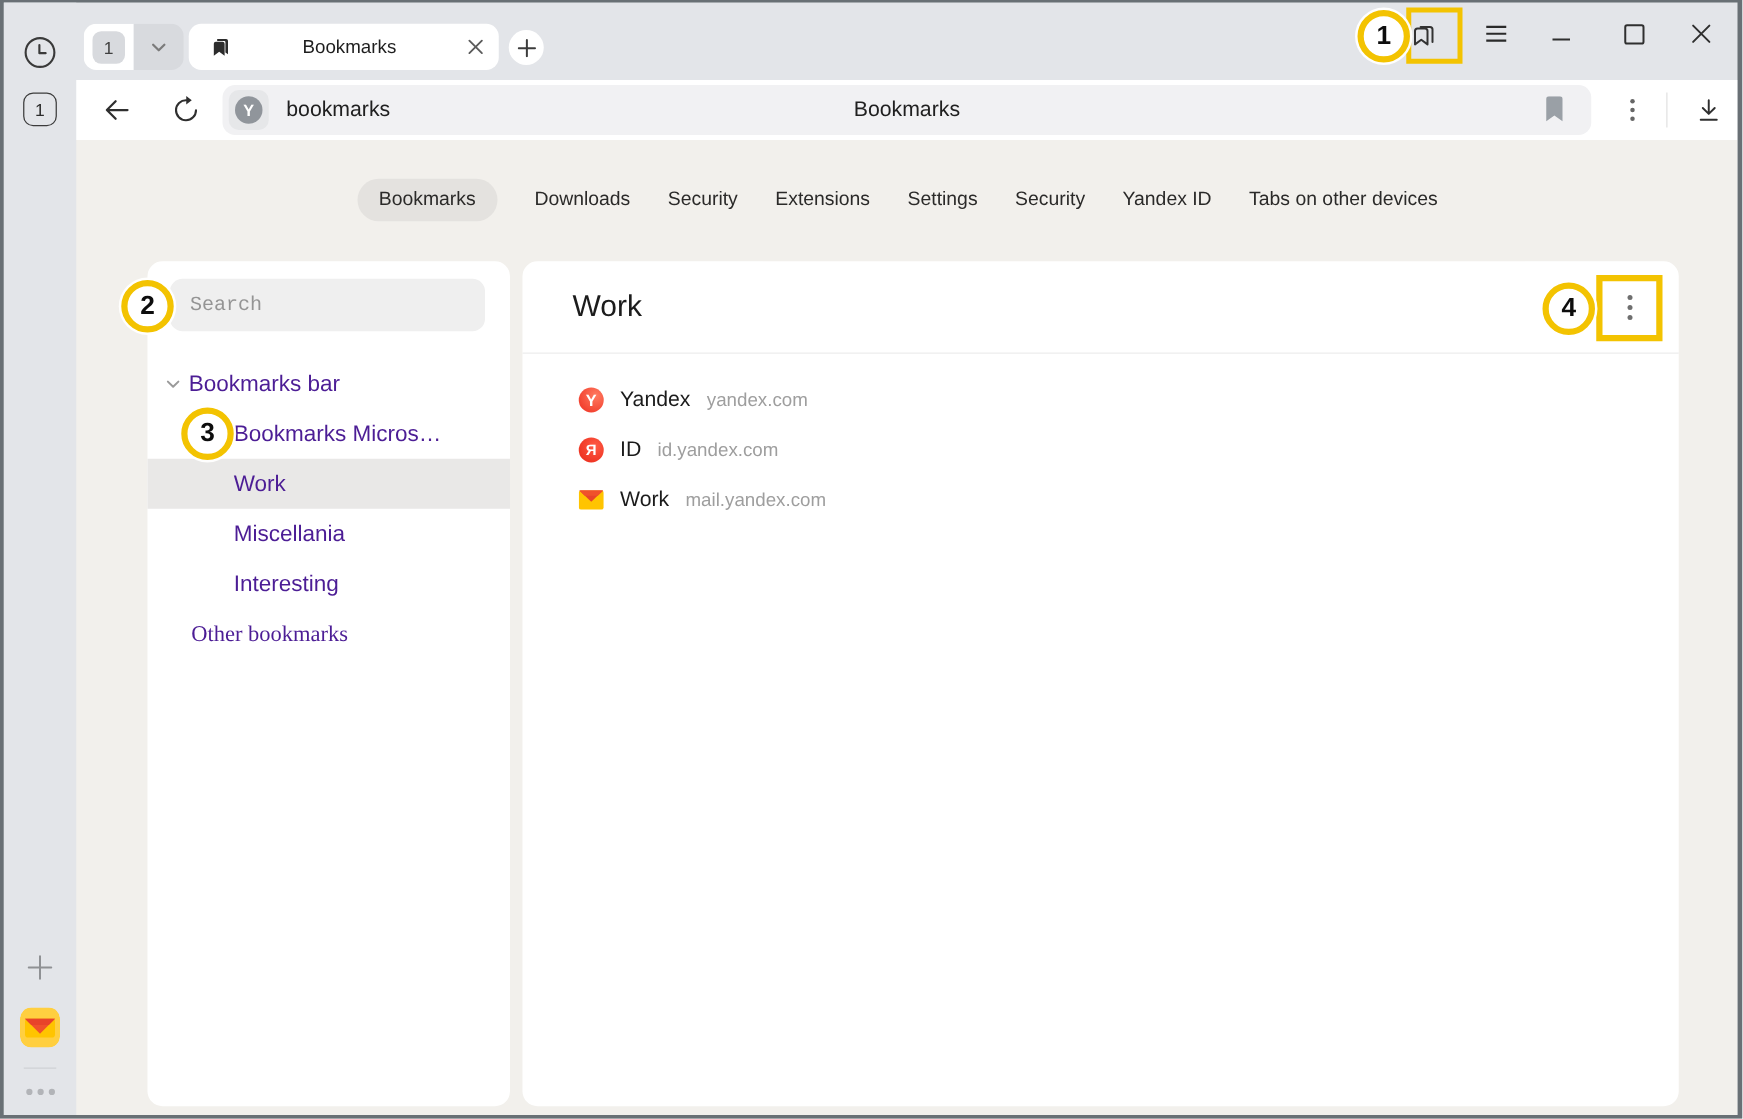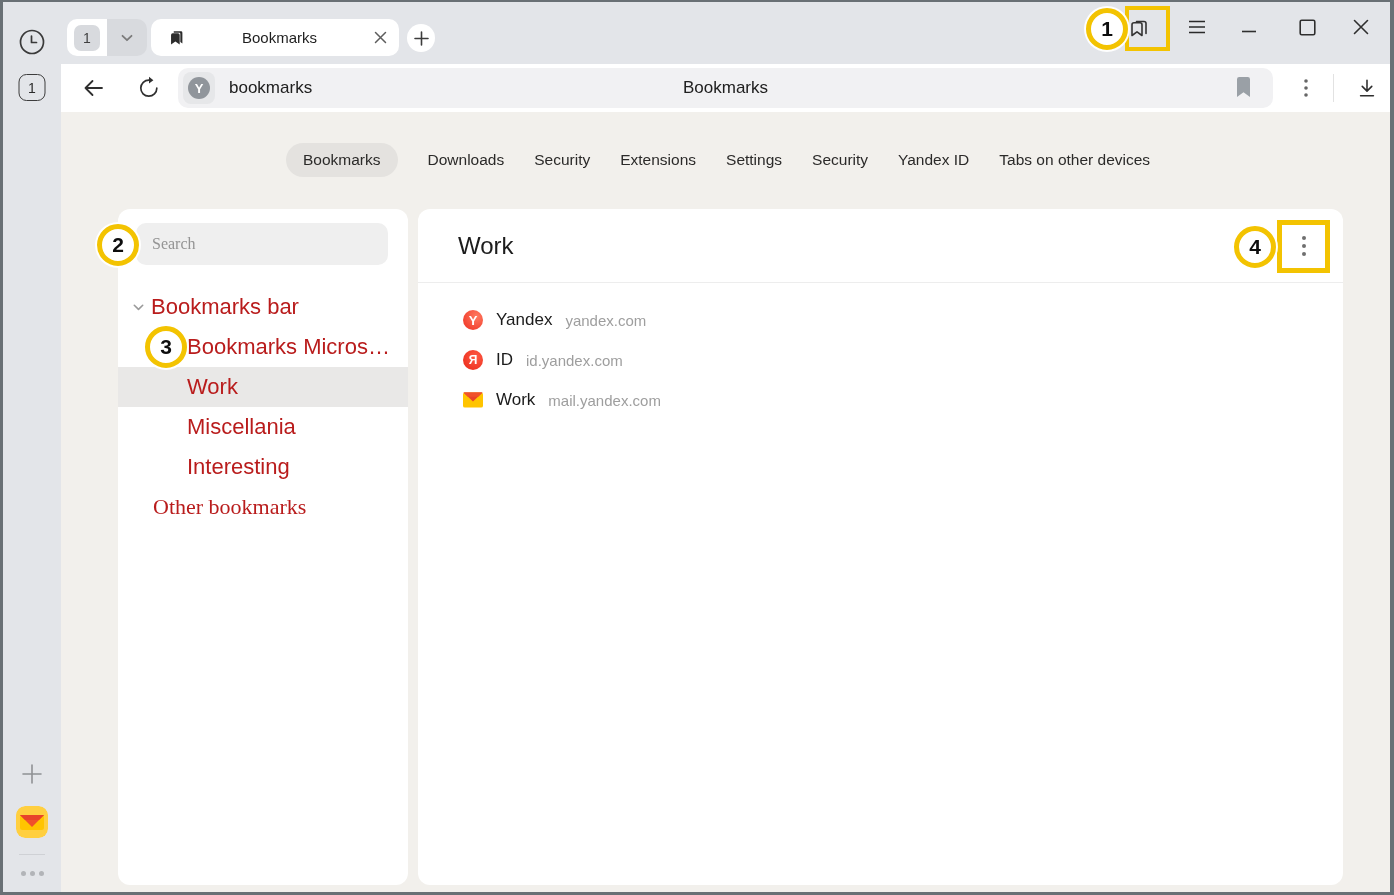--- a/index.html
+++ b/index.html
@@ -59,25 +59,25 @@
   .page{ position:absolute; left:58px; top:110px; right:0; bottom:0; background:#f2f0ec; }
   .nav{ position:absolute; left:225px; top:31px; display:flex; gap:30px; align-items:center; }
   .nav-item{ font-size:15.5px; color:#2b2a29; padding:8px 0; cursor:pointer; white-space:nowrap; }
   .nav-item.active{ background:#e4e2df; border-radius:18px; padding:8px 17px; }
 
   .panel{ position:absolute; background:#fff; border-radius:12px; top:97px; height:676px; }
   .sidebar-panel{ left:57px; width:290px; }
   .main-panel{ left:357px; width:925px; }
 
   .search-wrap{ position:absolute; left:18px; top:14px; width:252px; height:42px; }
-  .search-input{ width:100%; height:100%; background:#efefef; border:none; outline:none; border-radius:10px; padding:0 16px; font-size:16px; color:#000000; font-family:Liberation Serif, serif; }
+  .search-input{ width:100%; height:100%; background:#efefef; border:none; outline:none; border-radius:10px; padding:0 16px; font-size:16px; color:#000000; font-family:Liberation Mono, monospace; }
   .search-input::placeholder{ color:#949494; }
 
   .tree{ position:absolute; left:0; right:0; top:78px; }
-  .tree-row{ height:40px; display:flex; align-items:center; font-size:22px; color:#b91c1c; cursor:pointer; }
+  .tree-row{ height:40px; display:flex; align-items:center; font-size:18px; color:#4c1d95; cursor:pointer; }
   .tree-row.root{ padding-left:15px; gap:7px; }
   .tree-row.child{ padding-left:69px; }
   .tree-row.selected{ background:#e9e8e7; }
   .tree-row.top-level{ padding-left:35px;font-family:Liberation Serif, serif; }
 
   .main-header{ position:absolute; left:0; right:0; top:0; height:74px; border-bottom:1px solid #ededed; }
   .folder-title{ position:absolute; left:40px; top:0; height:74px; display:flex; align-items:center; font-size:24px; color:#1c1c1c; }
   .menu-dots-btn{ position:absolute; left:866px; top:17px; width:40px; height:40px; display:flex; flex-direction:column; align-items:center; justify-content:center; gap:4px; cursor:pointer; }
   .menu-dots-btn i{ width:4px; height:4px; border-radius:50%; background:#6f6f6f; display:block; }
 

